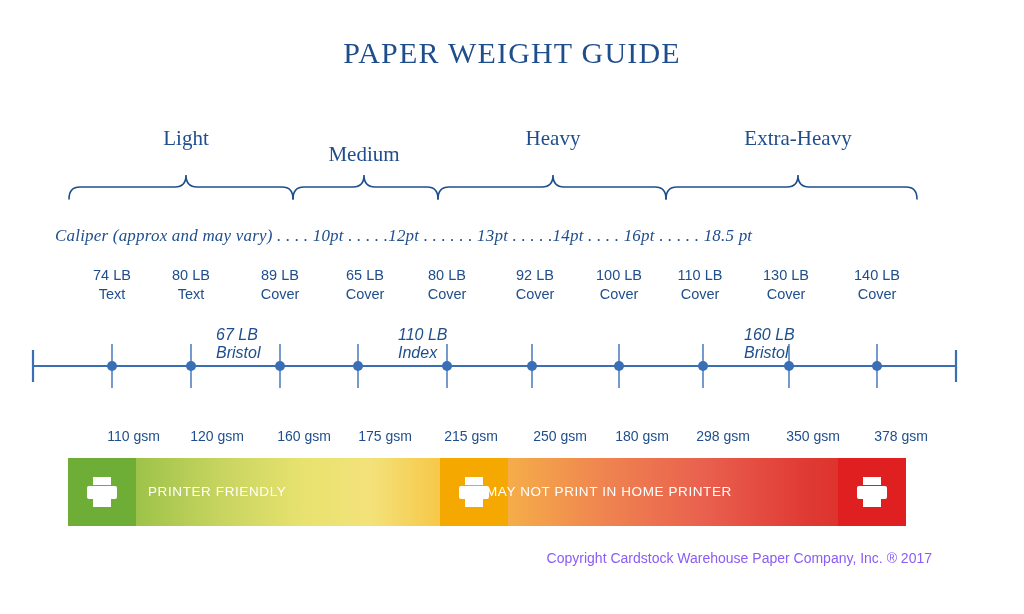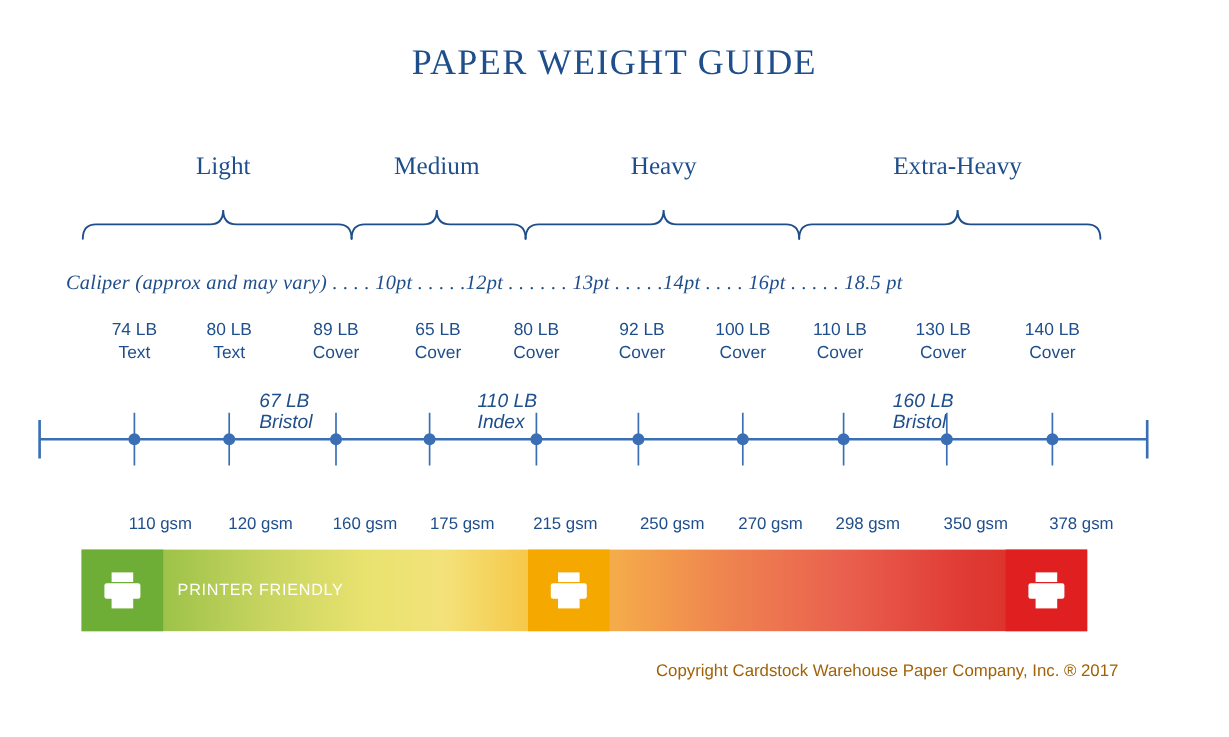--- a/index.html
+++ b/index.html
@@ -147,31 +147,31 @@
     color: #ffffff;
   }
   #bar-text-left { left: 80px; }
   #bar-text-right { left: 418px; }
 
   #copyright {
     position: absolute;
     top: 550px;
     right: 92px;
     font-size: 14px;
-    color: #a16207;
+    color: #8b5cf6;
     white-space: nowrap;
   }
 </style>
 </head>
 <body>
 
 <div id="title">PAPER WEIGHT GUIDE</div>
 
 <div class="cat-label" style="left:106px; top:126px; width:160px;">Light</div>
-<div class="cat-label" style="left:284px; top:126px; width:160px;">Medium</div>
+<div class="cat-label" style="left:284px; top:142px; width:160px;">Medium</div>
 <div class="cat-label" style="left:473px; top:126px; width:160px;">Heavy</div>
 <div class="cat-label" style="left:698px; top:126px; width:200px;">Extra-Heavy</div>
 
 <svg id="braces" viewBox="0 0 1024 60">
   <g fill="none" stroke="#1f4e8c" stroke-width="1.6" stroke-linecap="round">
 
     <path d="M69,49 q0,-12 11,-12 L175,37 q11,0 11,-12 q0,12 11,12 L282,37 q11,0 11,12"></path>
 
     <path d="M293,49 q0,-12 11,-12 L353,37 q11,0 11,-12 q0,12 11,12 L427,37 q11,0 11,12"></path>
 
@@ -227,21 +227,21 @@
     <circle cx="877" cy="26" r="5"></circle>
   </g>
 </svg>
 
 <div class="gsm" style="left:110px;">110 gsm</div>
 <div class="gsm" style="left:194px;">120 gsm</div>
 <div class="gsm" style="left:281px;">160 gsm</div>
 <div class="gsm" style="left:362px;">175 gsm</div>
 <div class="gsm" style="left:448px;">215 gsm</div>
 <div class="gsm" style="left:537px;">250 gsm</div>
-<div class="gsm" style="left:619px;">270 gsm</div>
+<div class="gsm" style="left:619px;">180 gsm</div>
 <div class="gsm" style="left:700px;">298 gsm</div>
 <div class="gsm" style="left:790px;">350 gsm</div>
 <div class="gsm" style="left:878px;">378 gsm</div>
 
 <div id="bar">
   <div class="pbox" id="pbox-green">
     <svg width="36" height="34" viewBox="0 0 36 34">
       <rect x="9" y="2" width="18" height="8" fill="#ffffff"></rect>
       <rect x="3" y="11" width="30" height="13" rx="2" fill="#ffffff"></rect>
       <rect x="9" y="21" width="18" height="11" fill="#ffffff"></rect>
@@ -255,15 +255,16 @@
     </svg>
   </div>
   <div class="pbox" id="pbox-red">
     <svg width="36" height="34" viewBox="0 0 36 34">
       <rect x="9" y="2" width="18" height="8" fill="#ffffff"></rect>
       <rect x="3" y="11" width="30" height="13" rx="2" fill="#ffffff"></rect>
       <rect x="9" y="21" width="18" height="11" fill="#ffffff"></rect>
     </svg>
   </div>
   <div class="bar-text" id="bar-text-left">PRINTER FRIENDLY</div>
+  <div class="bar-text" id="bar-text-right">MAY NOT PRINT IN HOME PRINTER</div>
 </div>
 
 <div id="copyright">Copyright Cardstock Warehouse Paper Company, Inc. ® 2017</div>
 
 </body></html>

